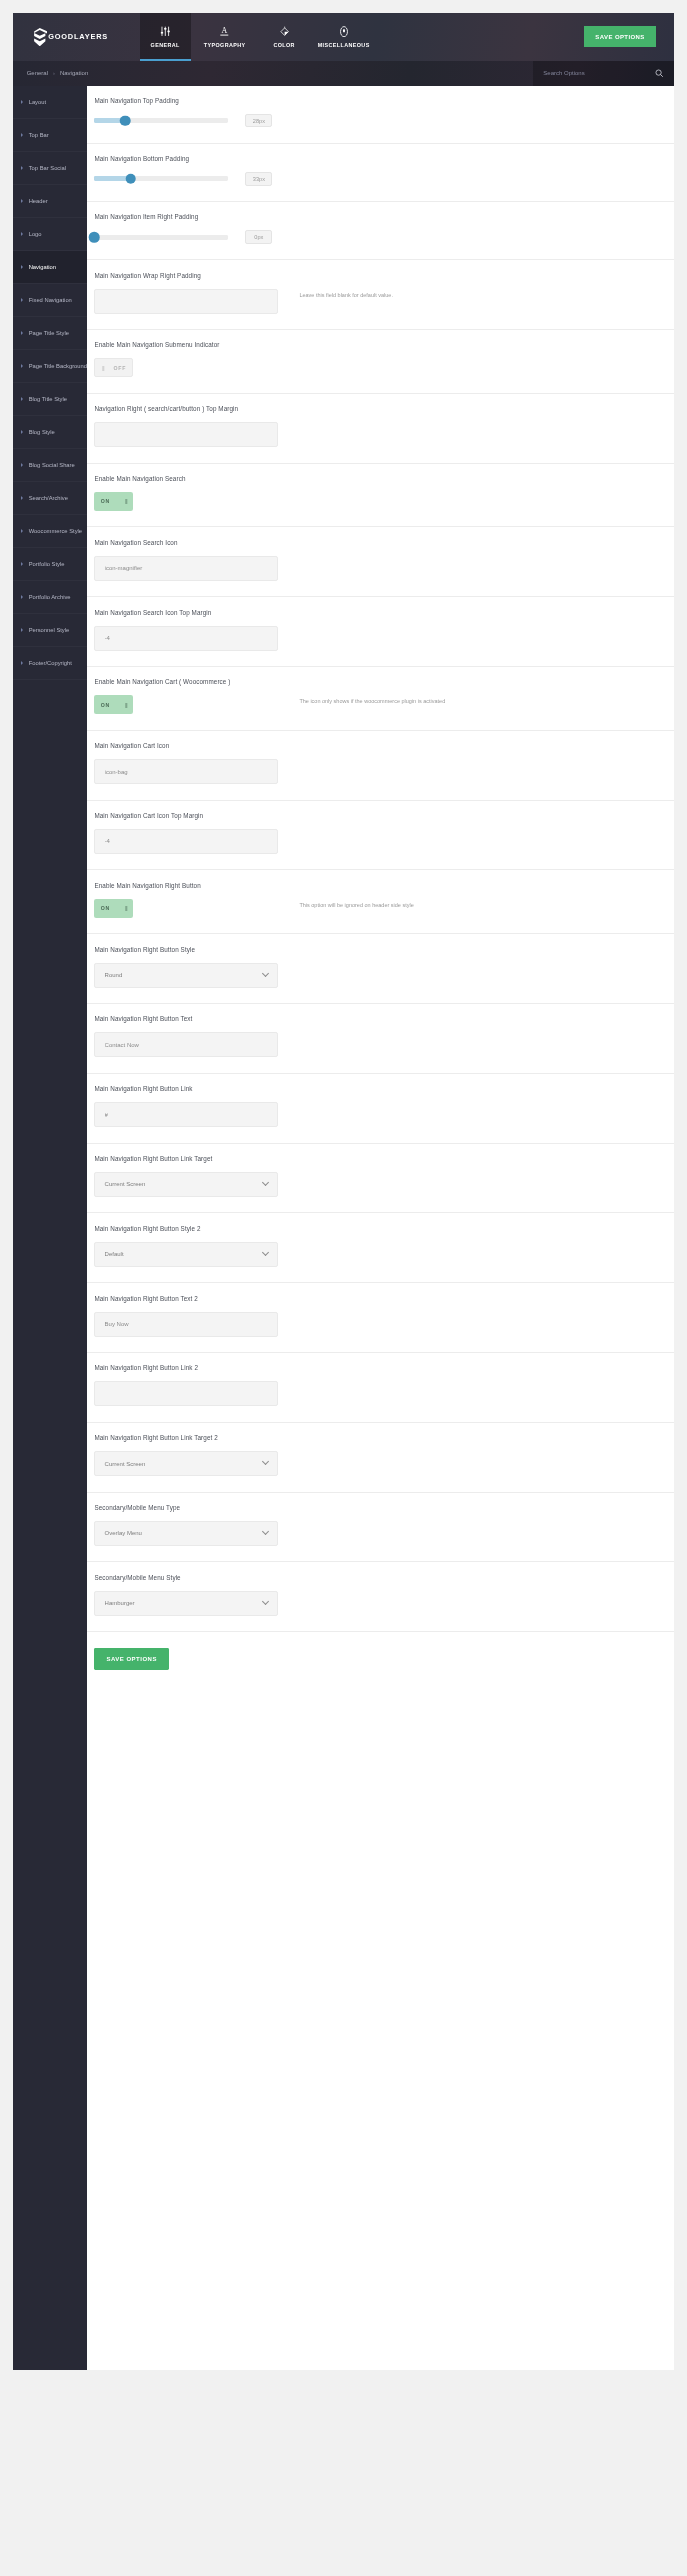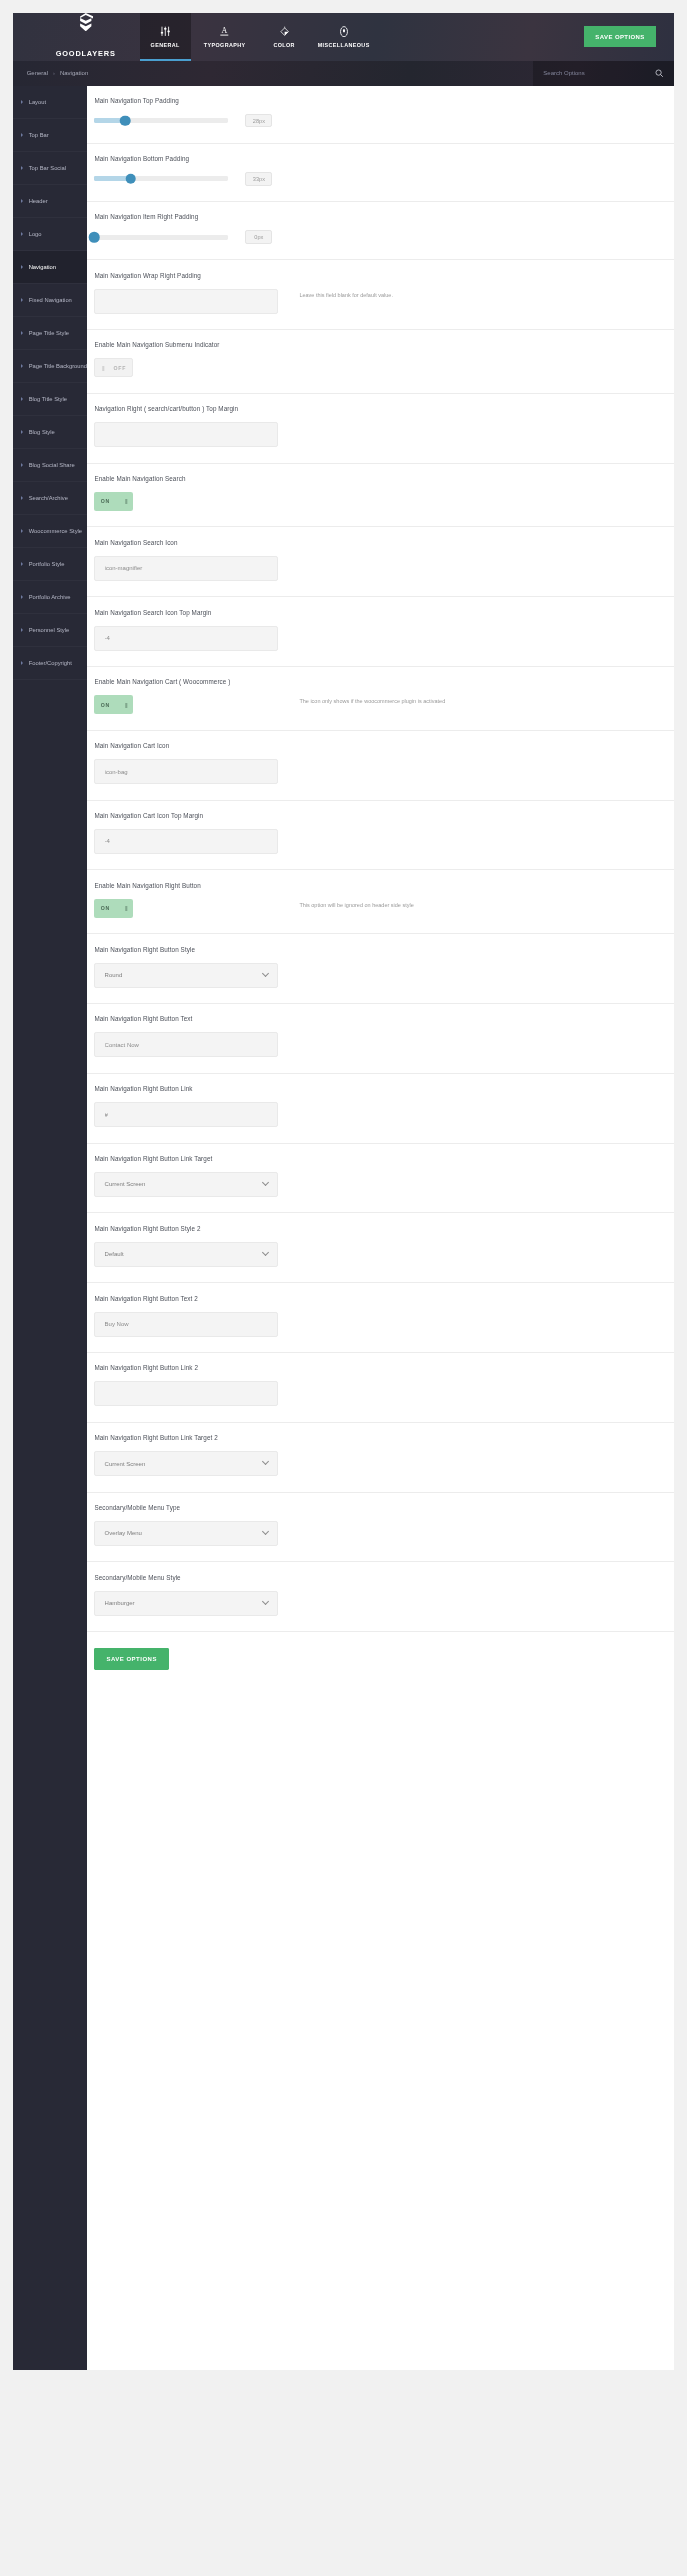--- a/index.html
+++ b/index.html
@@ -23,23 +23,22 @@
     background: linear-gradient(100deg,#31323f 0%,#3a3340 28%,#2f3340 55%,#3b3440 78%,#2e3040 100%);
     display: flex;
     align-items: stretch;
     position: relative;
     overflow: hidden;
   }
   .brand {
     width: 127px;
     display: flex;
     align-items: center;
-    gap: 18px;
+    gap: 1px;
     padding-left: 19px;
-    flex-direction: column;
   }
   .brand-logo { width: 15.5px; height: 18.3px; flex: 0 0 auto; }
   .brand-name {
     color: #ffffff;
     font-size: 7.4px;
     font-weight: bold;
     letter-spacing: 0.8px;
   }
   .topnav { display: flex; align-items: stretch; }
   .topnav-item {

